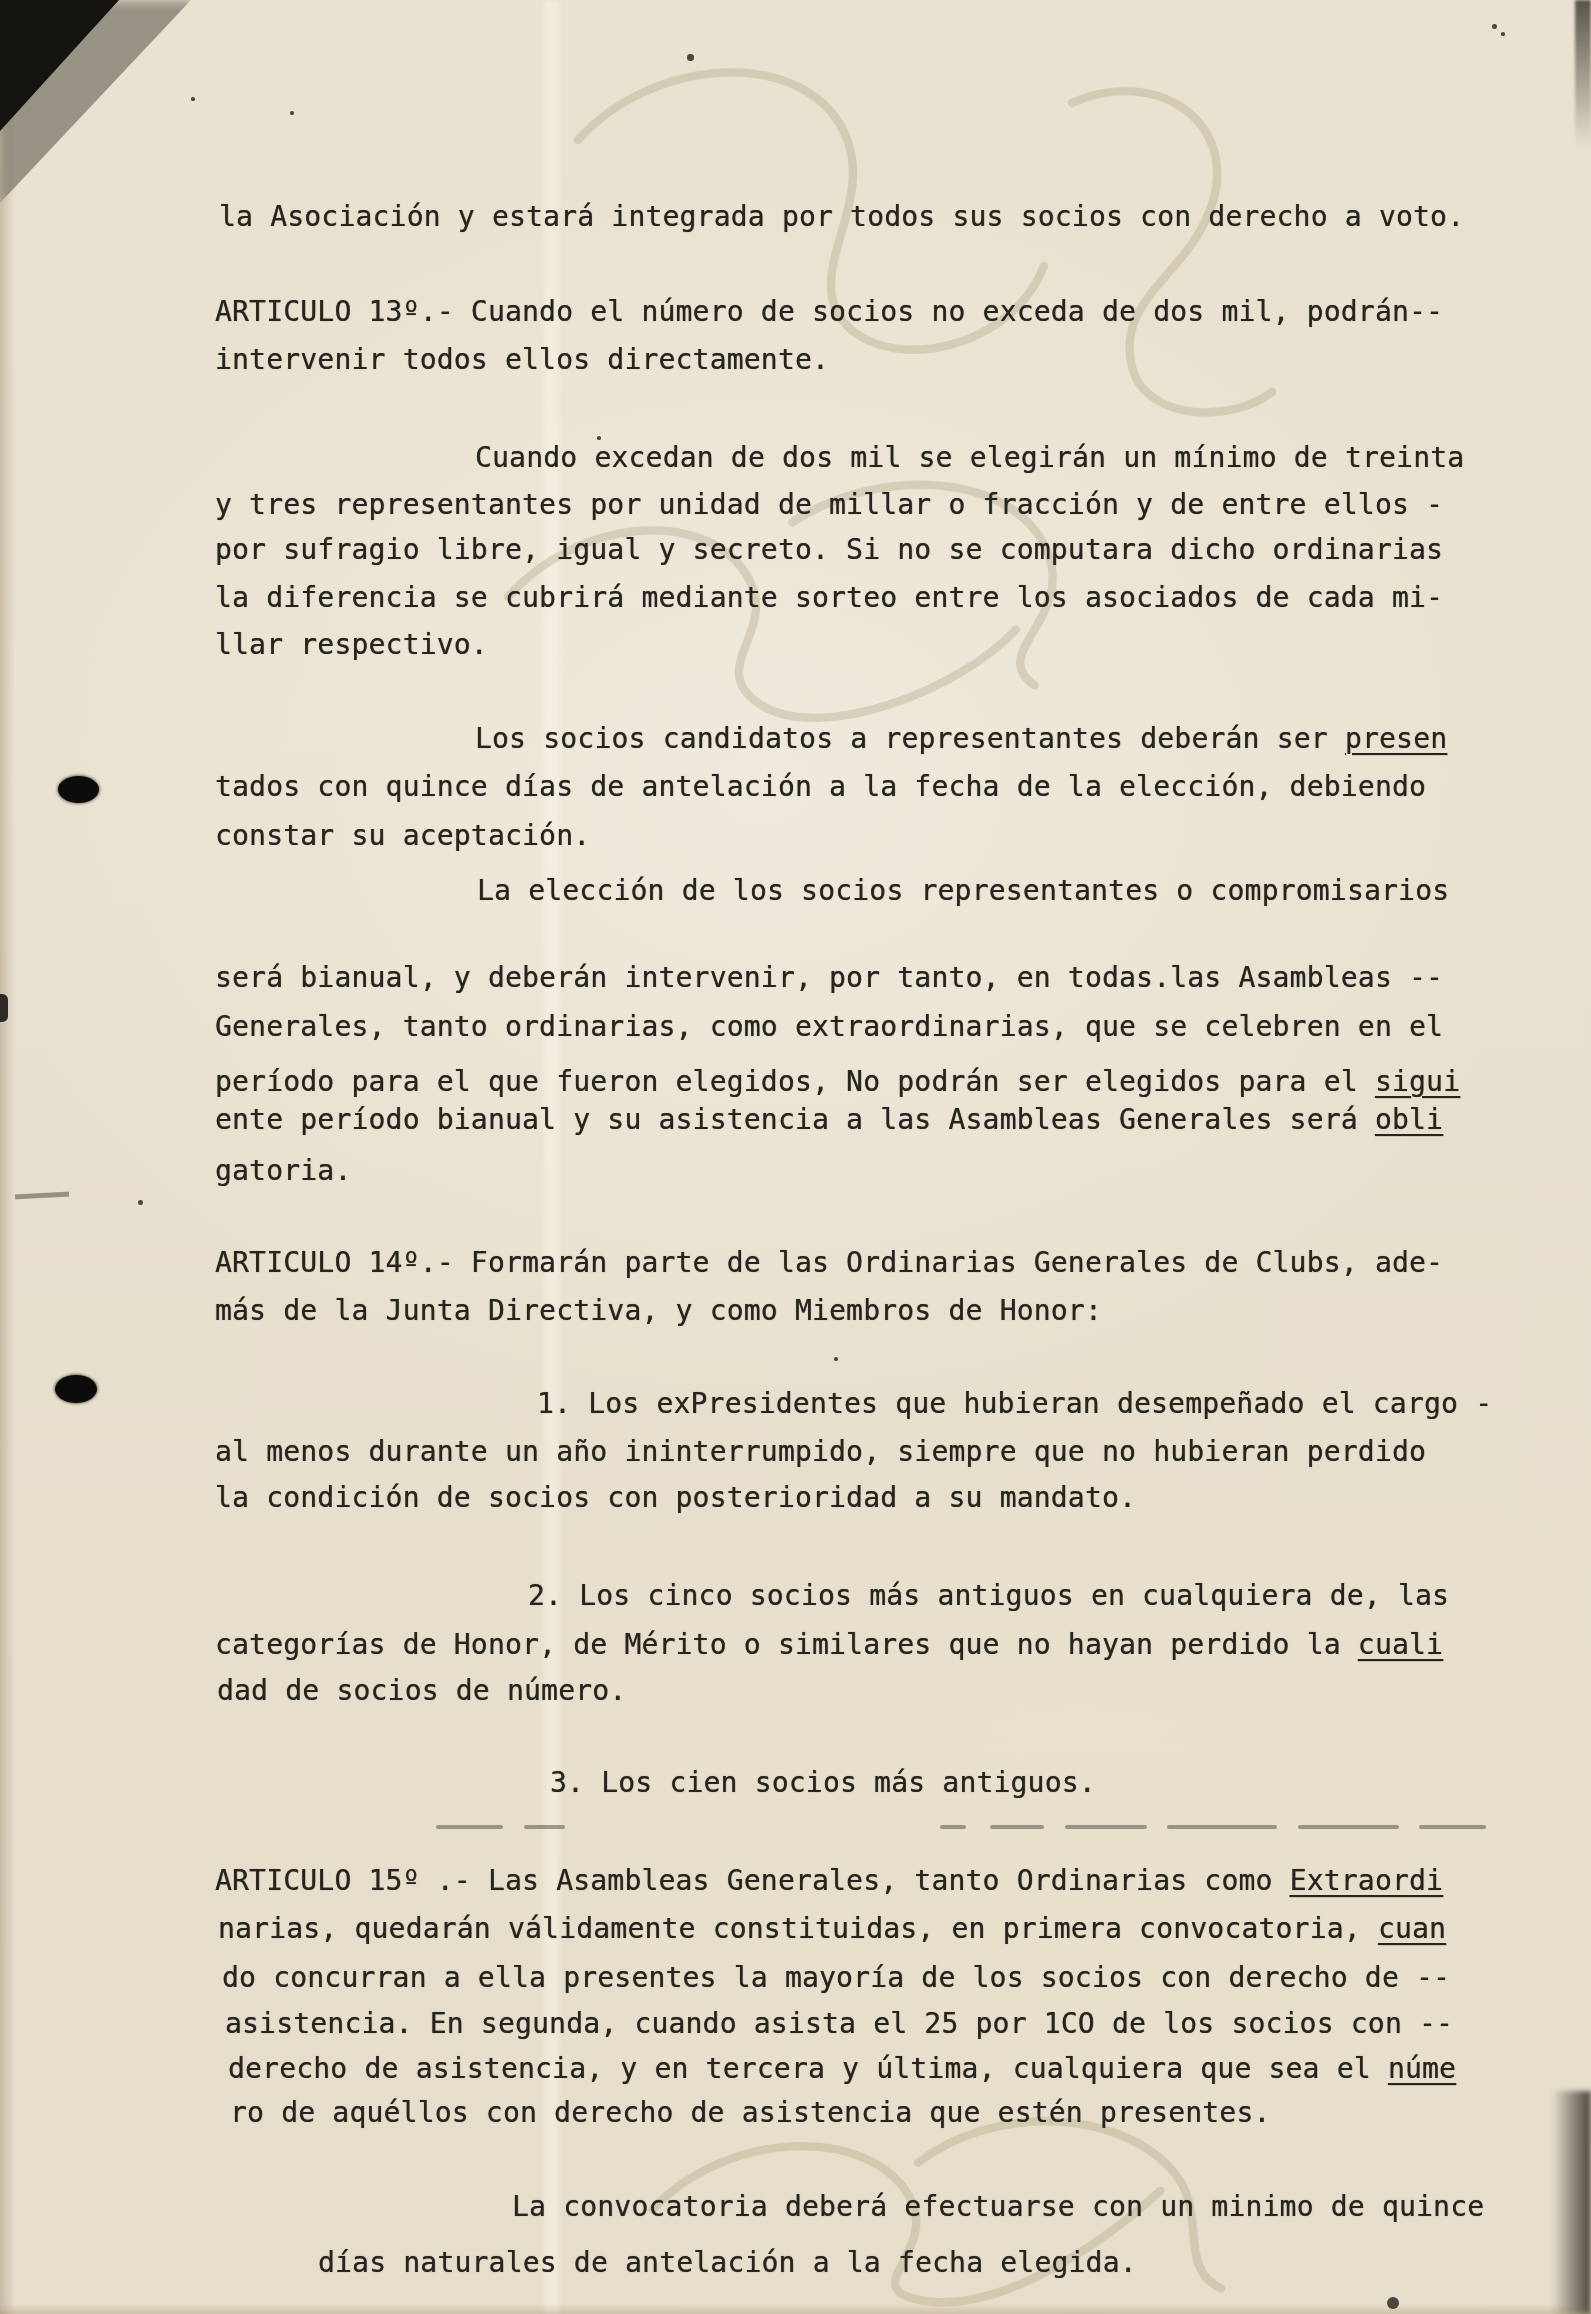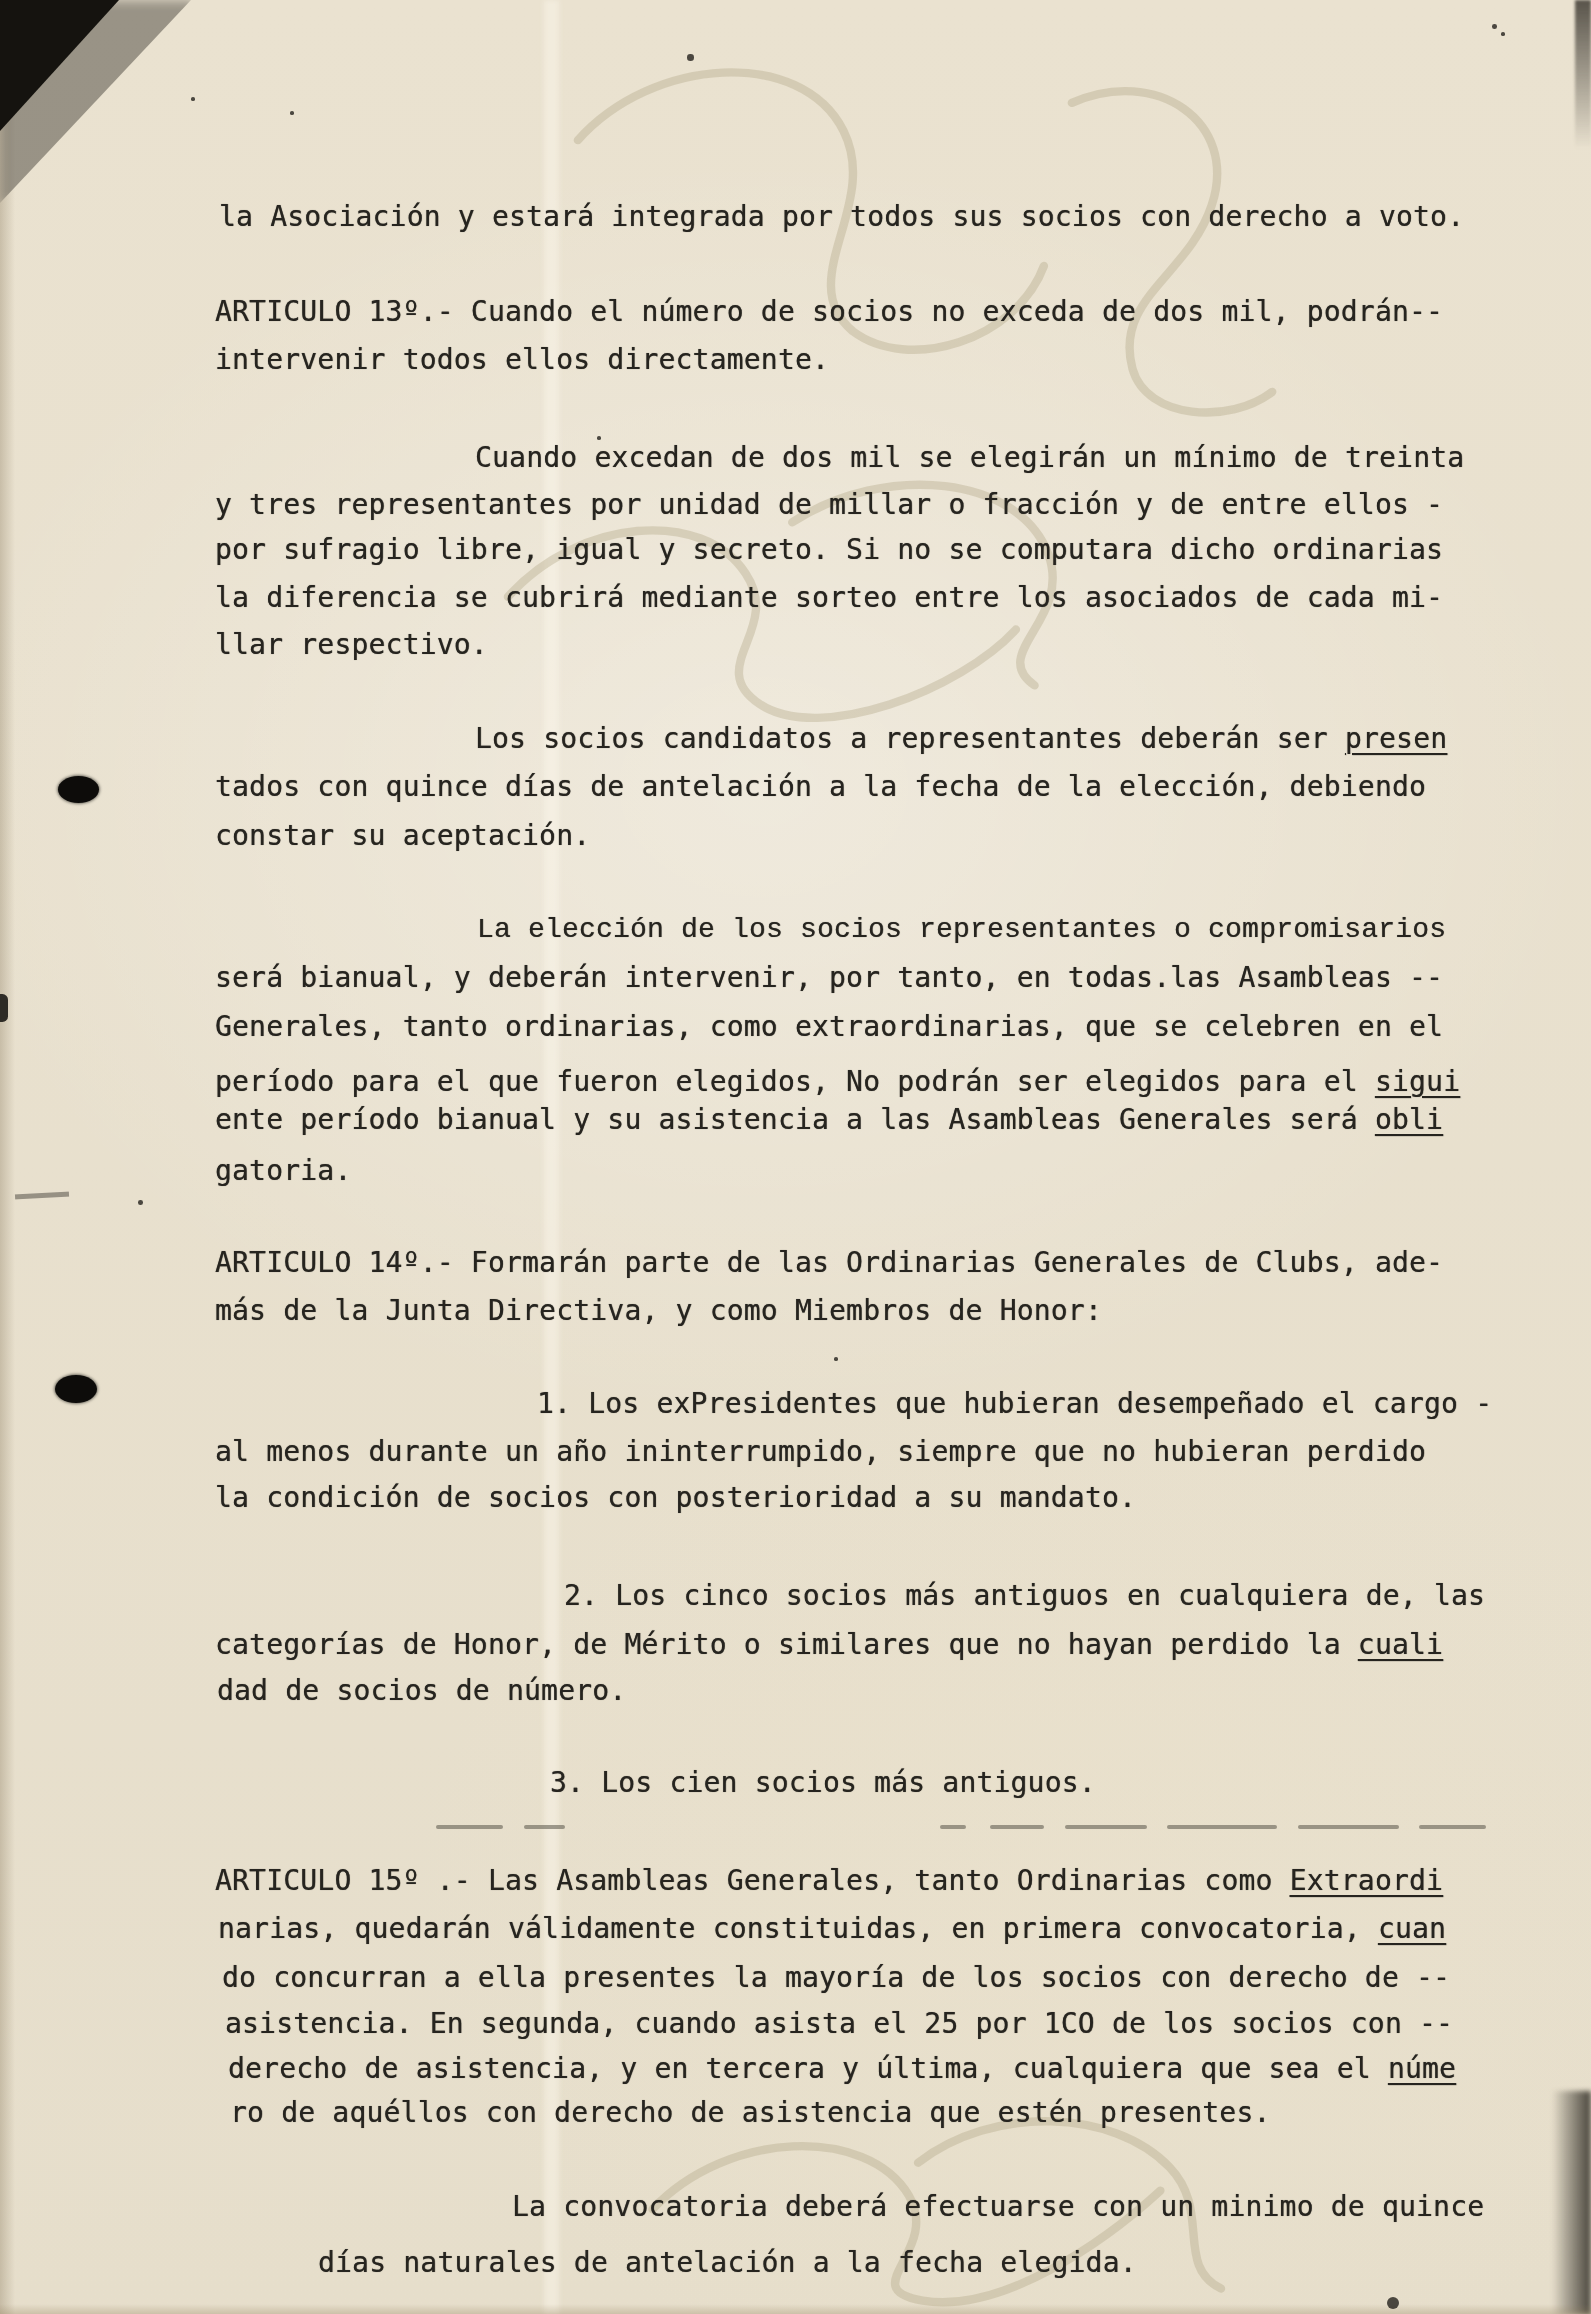--- a/index.html
+++ b/index.html
@@ -123,32 +123,32 @@
       <div class="line" style="left: 215px; top: 293px;">ARTICULO 13º.- Cuando el número de socios no exceda de dos mil, podrán--</div>
       <div class="line" style="left: 215px; top: 341px; text-align: center;">intervenir todos ellos directamente.</div>
       <div class="line" style="left: 475px; top: 439px;">Cuando excedan de dos mil se elegirán un mínimo de treinta</div>
       <div class="line" style="left: 215px; top: 486px;">y tres representantes por unidad de millar o fracción y de entre ellos -</div>
       <div class="line" style="left: 215px; top: 531px;">por sufragio libre, igual y secreto. Si no se computara dicho ordinarias</div>
       <div class="line" style="left: 215px; top: 579px;">la diferencia se cubrirá mediante sorteo entre los asociados de cada mi-</div>
       <div class="line" style="left: 215px; top: 626px;">llar respectivo.</div>
       <div class="line" style="left: 475px; top: 720px;">Los socios candidatos a representantes deberán ser <span class="u">presen</span></div>
       <div class="line" style="left: 215px; top: 768px;">tados con quince días de antelación a la fecha de la elección, debiendo</div>
       <div class="line" style="left: 215px; top: 817px;">constar su aceptación.</div>
-      <div class="line" style="left: 477px; top: 911px; font-family: Liberation Mono, monospace;">La elección de los socios representantes o compromisarios</div>
+      <div class="line" style="left: 477px; top: 872px;">La elección de los socios representantes o compromisarios</div>
       <div class="line" style="left: 215px; top: 959px;">será bianual, y deberán intervenir, por tanto, en todas.las Asambleas --</div>
       <div class="line" style="left: 215px; top: 1008px;">Generales, tanto ordinarias, como extraordinarias, que se celebren en el</div>
       <div class="line" style="left: 215px; top: 1063px;">período para el que fueron elegidos, No podrán ser elegidos para el <span class="u">sigui</span></div>
       <div class="line" style="left: 215px; top: 1101px;">ente período bianual y su asistencia a las Asambleas Generales será <span class="u">obli</span></div>
       <div class="line" style="left: 215px; top: 1152px;">gatoria.</div>
       <div class="line" style="left: 215px; top: 1244px;">ARTICULO 14º.- Formarán parte de las Ordinarias Generales de Clubs, ade-</div>
       <div class="line" style="left: 215px; top: 1292px;">más de la Junta Directiva, y como Miembros de Honor:</div>
       <div class="line" style="left: 537px; top: 1385px;">1. Los exPresidentes que hubieran desempeñado el cargo -</div>
       <div class="line" style="left: 215px; top: 1433px;">al menos durante un año ininterrumpido, siempre que no hubieran perdido</div>
       <div class="line" style="left: 215px; top: 1479px;">la condición de socios con posterioridad a su mandato.</div>
-      <div class="line" style="left: 564px; top: 1577px; text-align: center;">2. Los cinco socios más antiguos en cualquiera de, las</div>
+      <div class="line" style="left: 528px; top: 1577px; text-align: center;">2. Los cinco socios más antiguos en cualquiera de, las</div>
       <div class="line" style="left: 215px; top: 1626px;">categorías de Honor, de Mérito o similares que no hayan perdido la <span class="u">cuali</span></div>
       <div class="line" style="left: 217px; top: 1672px;">dad de socios de número.</div>
       <div class="line" style="left: 550px; top: 1764px;">3. Los cien socios más antiguos.</div>
       <div class="line" style="left: 215px; top: 1862px;">ARTICULO 15º .- Las Asambleas Generales, tanto Ordinarias como <span class="u">Extraordi</span></div>
       <div class="line" style="left: 218px; top: 1910px;">narias, quedarán válidamente constituidas, en primera convocatoria, <span class="u">cuan</span></div>
       <div class="line" style="left: 222px; top: 1959px;">do concurran a ella presentes la mayoría de los socios con derecho de --</div>
       <div class="line" style="left: 225px; top: 2005px;">asistencia. En segunda, cuando asista el 25 por 1CO de los socios con --</div>
       <div class="line" style="left: 228px; top: 2050px;">derecho de asistencia, y en tercera y última, cualquiera que sea el <span class="u">núme</span></div>
       <div class="line" style="left: 230px; top: 2094px;">ro de aquéllos con derecho de asistencia que estén presentes.</div>
       <div class="line" style="left: 512px; top: 2188px;">La convocatoria deberá efectuarse con un minimo de quince</div>

